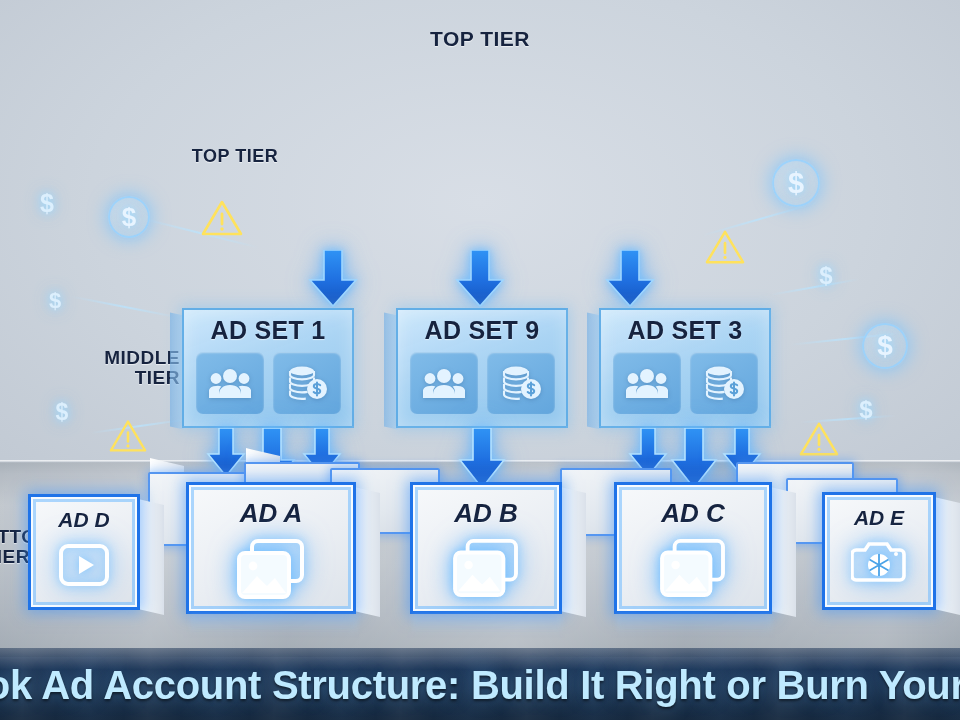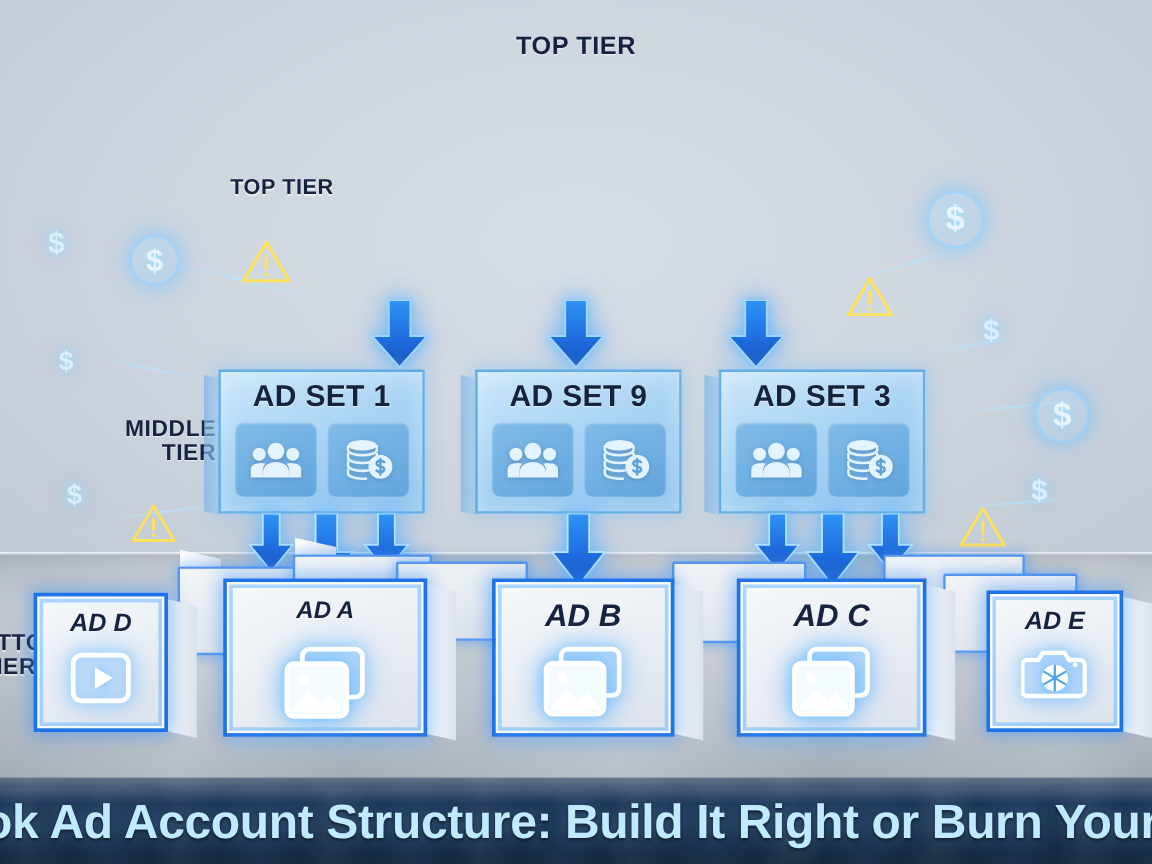--- a/index.html
+++ b/index.html
@@ -499,21 +499,21 @@
       <svg width="52" height="46" viewBox="0 0 52 46" fill="none">
         <rect x="3" y="4" width="46" height="38" rx="7" stroke="#ffffff" stroke-width="4"></rect>
         <path d="M21 14 L36 23 L21 32 Z" fill="#ffffff"></path>
       </svg>
     </div>
   </div>
 
   <div class="ad" style="left:186px;top:482px;width:200px;height:138px;">
     <div class="ad-side" style="left:168px;height:124px;"></div>
     <div class="ad-face" style="width:170px;height:132px;"></div>
-    <div class="ad-title" style="top:16px;width:170px;font-size:20px;">AD A</div>
+    <div class="ad-title" style="top:16px;width:170px;font-size:26px;">AD A</div>
     <div class="ad-icon" style="left:85px;top:56px;">
       <svg width="70" height="62" viewBox="0 0 70 62" fill="none">
         <rect x="16" y="3" width="50" height="40" rx="6" stroke="#ffffff" stroke-width="4"></rect>
         <rect x="3" y="15" width="50" height="44" rx="6" fill="#f4fbff" stroke="#ffffff" stroke-width="4"></rect>
         <circle cx="17" cy="28" r="4.4" fill="#ffffff"></circle>
         <path d="M6 55 L21 38 L31 48 L39 40 L50 55 Z" fill="#ffffff"></path>
       </svg>
     </div>
   </div>
 

